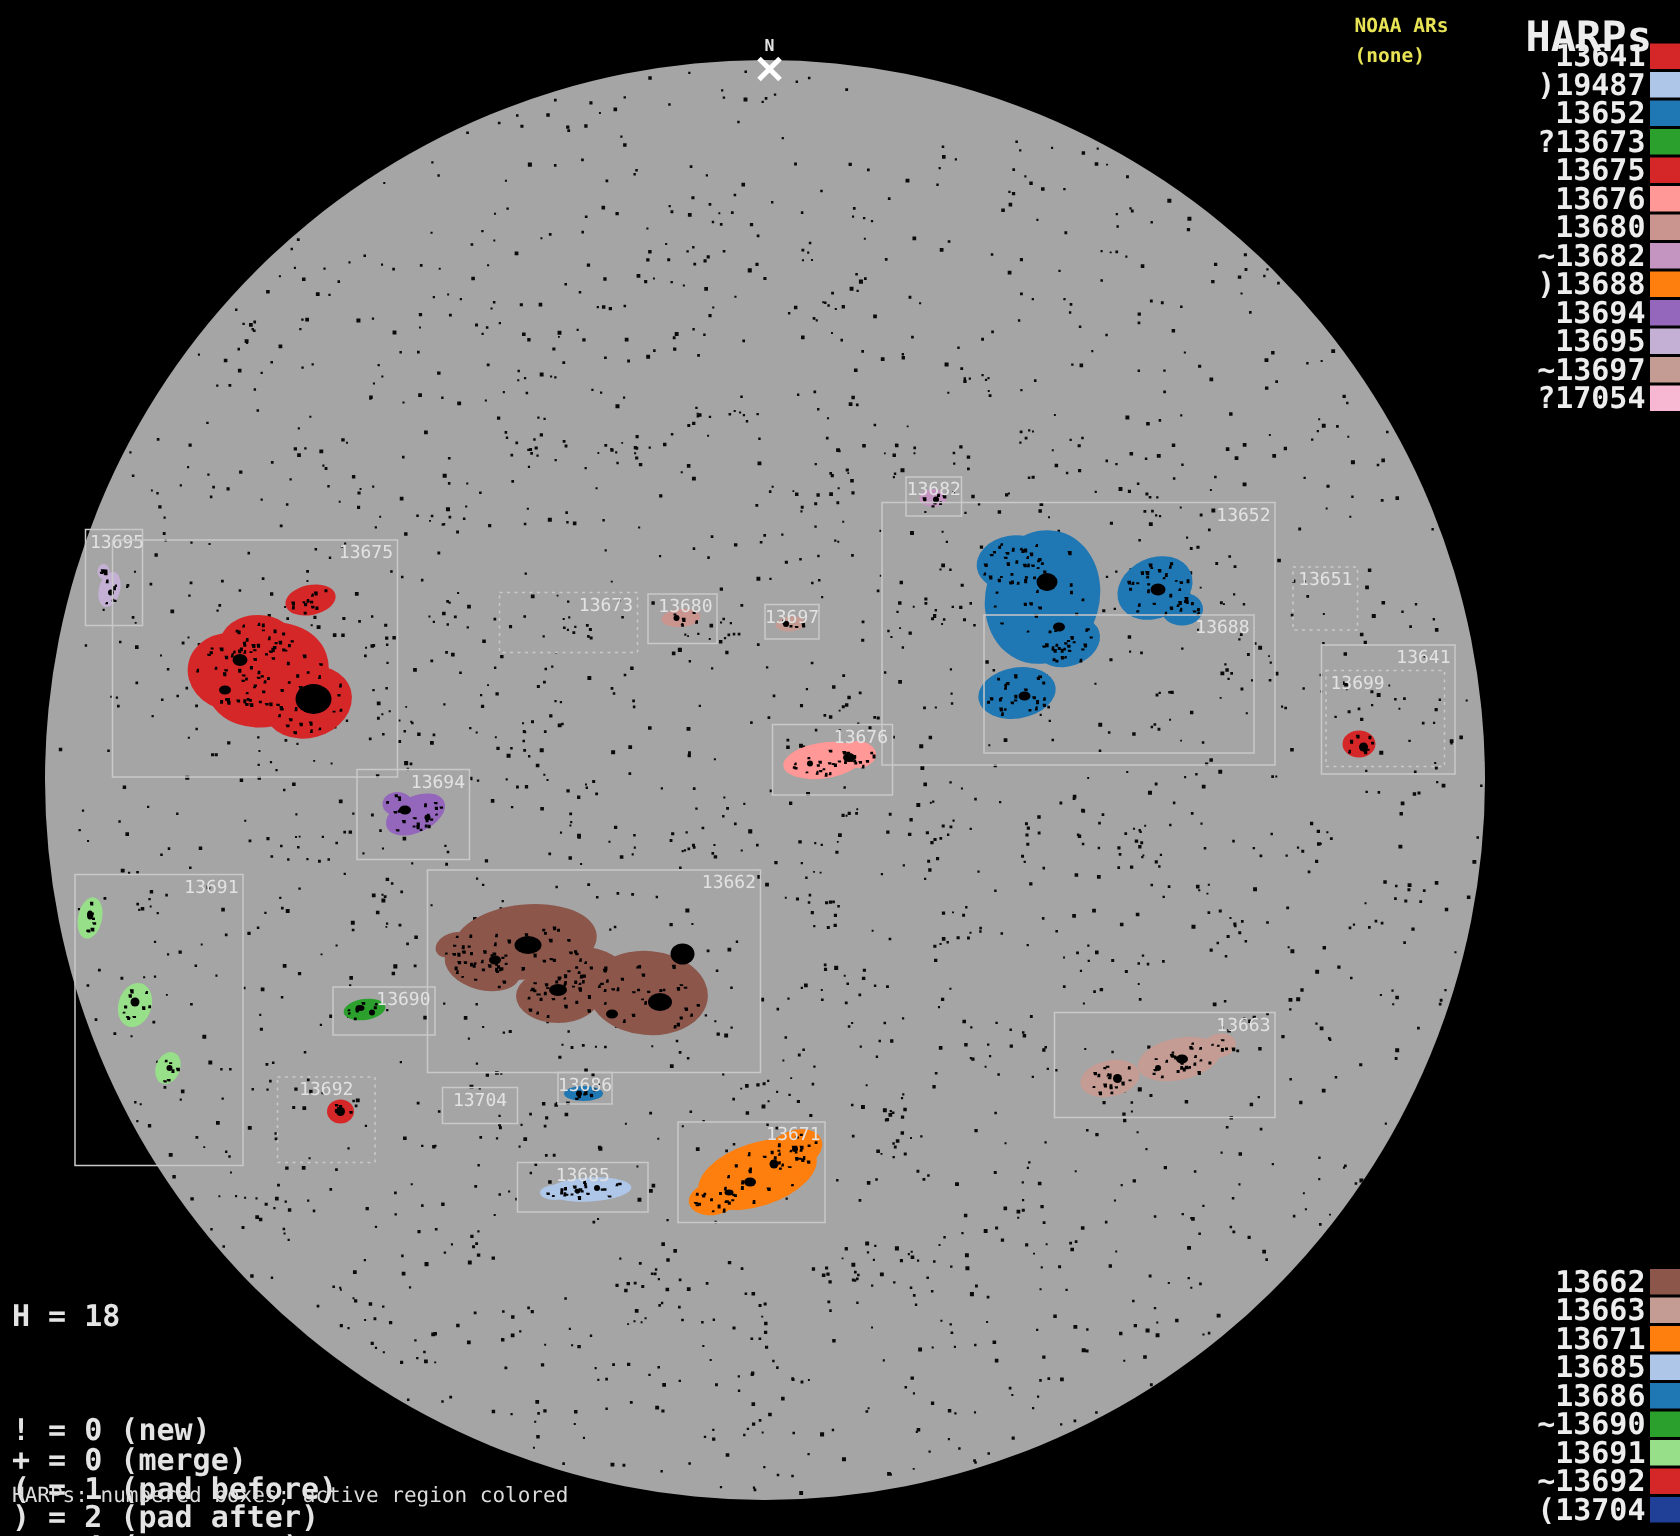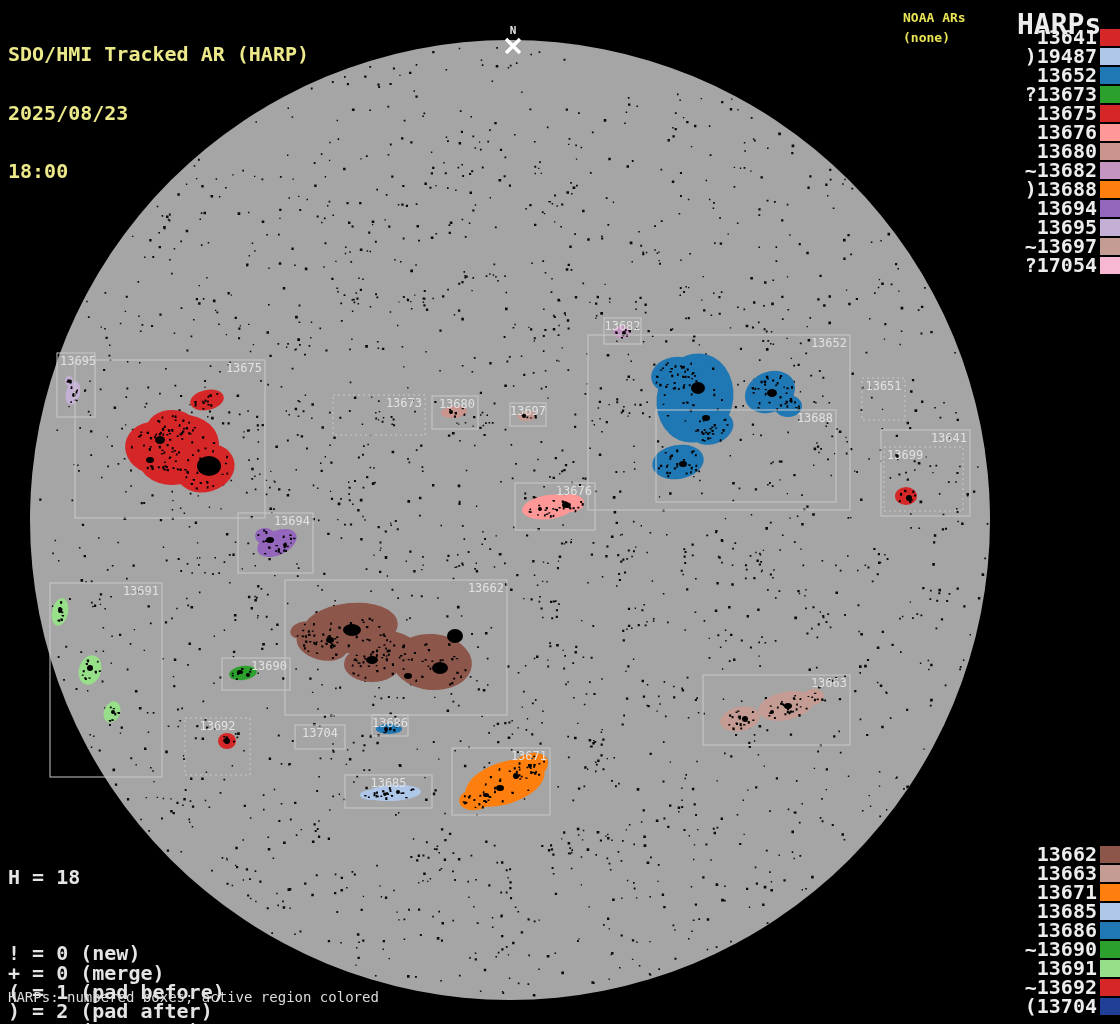--- a/index.html
+++ b/index.html
@@ -220,25 +220,20 @@
         <ellipse cx="772" cy="712" rx="2" ry="2" fill="#000"></ellipse>
         <rect x="703" y="675" width="147" height="70" fill="none" stroke="#c9c9c9" stroke-width="1" stroke-dasharray="none"></rect>
         <text x="847" y="687" text-anchor="end" font-size="12">13663</text>
       </g>
       <g>
         <text x="513" y="34" text-anchor="middle" font-size="11" font-weight="bold" fill="#ffffff">N</text>
         <path d="M506 39L520 53M520 39L506 53" stroke="#ffffff" stroke-width="3.4"></path>
       </g>
     </svg>
 
-  <div class="hdr">
-    <div>SDO/HMI Tracked AR (HARP)</div>
-    <div>2025/08/23</div>
-    <div>18:00</div>
-  </div>
 
   <div class="noaa">
     <div>NOAA ARs</div>
     <div>(none)</div>
   </div>
 
   <div class="harps-title">HARPs</div>
   <div id="harp-top" class="harp-list">
       <div class="hrow">
         <span class="ht">13641</span>

